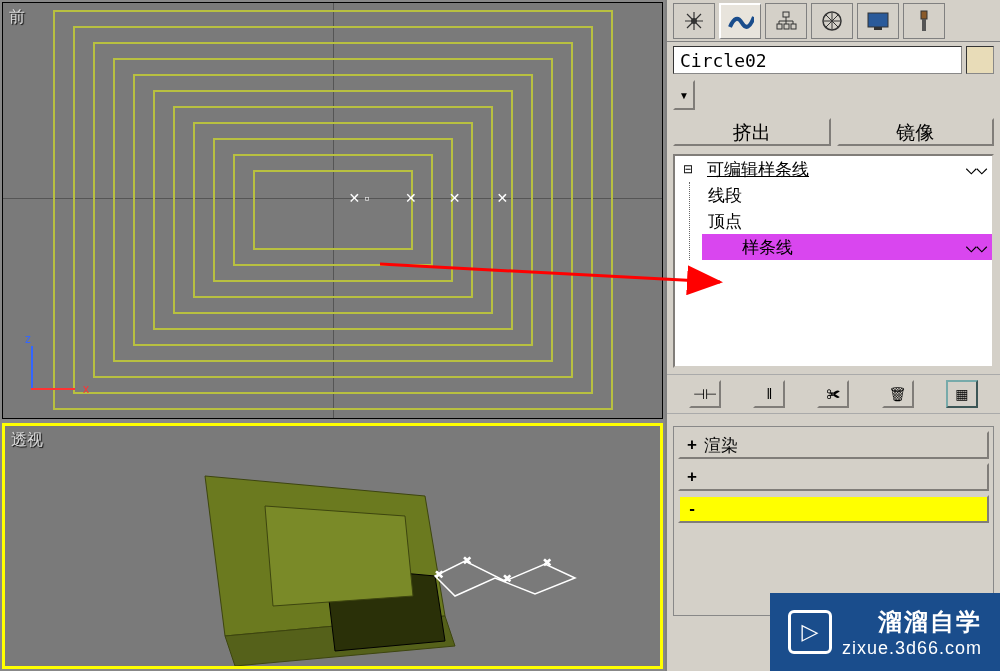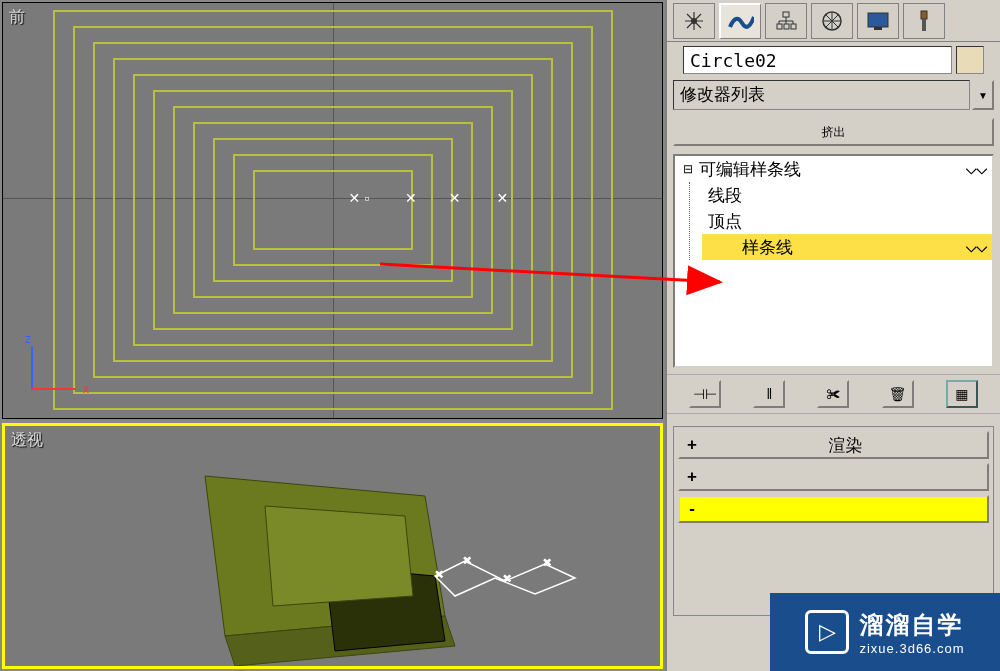--- a/index.html
+++ b/index.html
@@ -13,60 +13,60 @@
   .viewport.persp { height: 261px; text-align: center; }
   .viewport.active { border: 3px solid #ffff00; }
   .viewport-label { position: absolute; top: 4px; left: 6px; color: #ddd; font-size: 16px; text-shadow: 1px 1px 1px #000; }
 
   .panel-col { width: 335px; height: 100%; background: #d4d0c8; border-left: 2px solid #808080; }
 
   .toolbar-top { height: 42px; background: #d4d0c8; border-bottom: 1px solid #808080; display: flex; align-items: center; padding: 2px 6px; gap: 4px; }
   .tab-btn { width: 42px; height: 36px; border: 1px solid #808080; background: #d4d0c8; display: flex; align-items: center; justify-content: center; cursor: pointer; }
   .tab-btn.active { background: #e8e4dc; border-top: 2px solid #fff; border-left: 2px solid #fff; }
 
-  .name-row { padding: 4px 16px; display: flex; gap: 4px; }
+  .name-row { padding: 4px 6px; display: flex; gap: 4px; }
   .name-input { flex: 1; height: 28px; border: 1px inset #888; padding: 2px 6px; font-size: 18px; font-family: monospace; background: #fff; }
   .color-swatch { width: 28px; height: 28px; border: 1px inset #888; background: #e8dcb8; }
 
   .modifier-row { padding: 2px 6px 6px; display: flex; gap: 2px; }
   .modifier-select { flex: 1; height: 30px; border: 1px inset #888; background: #d4d0c8; font-size: 17px; padding: 2px 6px; }
   .dd-arrow { width: 22px; height: 30px; border: 2px outset #d4d0c8; background: #d4d0c8; display:flex; align-items:center; justify-content:center; font-size:10px; }
 
   .btn-row { padding: 2px 6px; display: flex; gap: 6px; }
-  .btn { flex: 1; height: 28px; border: 2px outset #d4d0c8; background: #d4d0c8; font-size: 12px; cursor: pointer; }
+  .btn { flex: 1; height: 28px; border: 2px outset #d4d0c8; background: #d4d0c8; font-size: 19px; cursor: pointer; }
 
   .stack-box { margin: 6px; height: 214px; border: 2px inset #d4d0c8; background: #fff; position: relative; }
   .stack-item { display: flex; align-items: center; height: 26px; font-size: 17px; padding-left: 6px; }
-  .stack-item.sel { background: #fde047; padding-left: 40px; }
+  .stack-item.sel { background: #d946ef; padding-left: 40px; }
   .stack-bulb { font-size: 14px; width: 18px; }
   .stack-icon { width: 14px; display: inline-block; text-align: center; font-size: 12px; }
   .stack-tree-line { border-left: 1px dotted #666; margin-left: 14px; padding-left: 12px; }
 
   .stack-toolbar { display: flex; justify-content: space-around; padding: 4px 6px; border-top: 1px solid #aaa; border-bottom: 1px solid #aaa; height: 40px; align-items: center; }
   .stack-tb-btn { width: 32px; height: 28px; border: 2px outset #d4d0c8; background: #d4d0c8; font-size: 14px; cursor:pointer; display:flex; align-items:center; justify-content:center; }
 
   .rollout-area { margin: 12px 6px 0; border: 1px solid #888; background: #d4d0c8; min-height: 190px; position: relative; }
   .rollout-hdr { height: 28px; border: 2px outset #d4d0c8; background: #d4d0c8; display: flex; align-items: center; font-size: 17px; margin: 4px; }
   .rollout-hdr .sign { width: 24px; text-align: center; font-weight: bold; }
-  .rollout-hdr .ttl { flex: 1; text-align: center; }
+  .rollout-hdr .ttl { flex: 1; text-align: left; }
   .rollout-hdr.sel { background: #ffff00; }
 
   .named-row { padding: 6px 8px; font-size: 17px; }
 
   .axis-gizmo { position: absolute; left: 20px; bottom: 20px; width: 60px; height: 60px; }
   .axis-z { position:absolute; left:8px; bottom:8px; width:2px; height:44px; background:#3366ff; }
   .axis-x { position:absolute; left:8px; bottom:8px; width:44px; height:2px; background:#ff3333; }
   .axis-label-z { position:absolute; left:2px; top:-6px; color:#3366ff; font-size:12px; }
   .axis-label-x { position:absolute; right:-6px; bottom:2px; color:#ff3333; font-size:12px; }
 
   .watermark { position: absolute; right: 0; bottom: 0; width: 230px; height: 78px; background: #1a4d8c; display: flex; align-items: center; justify-content: center; color: #fff; }
   .wm-icon { width: 44px; height: 44px; border: 3px solid #fff; border-radius: 6px; display:flex; align-items:center; justify-content:center; font-size:22px; margin-right:10px; }
-  .wm-txt { display:flex; flex-direction:column; }
+  .wm-txt { display:flex; flex-direction:column;align-items:flex-end; }
   .wm-main { font-size: 24px; font-weight: bold; letter-spacing: 2px; }
-  .wm-sub { font-size: 13px; letter-spacing: 1px; }
+  .wm-sub { font-size: 18px; letter-spacing: 1px; }
 
   .red-arrow { position: absolute; pointer-events: none; }
 
   
   .rects { position:absolute; left:50%; top:50%; transform:translate(-50%,-50%); }
   .rects div { position:absolute; border:2px solid #b8c040; left:50%; top:50%; transform:translate(-50%,-50%); }
 
   
   .grid-h { position:absolute; left:0; right:0; top:47%; height:1px; background:#555; }
   .grid-v { position:absolute; top:0; bottom:0; left:50%; width:1px; background:#555; }
@@ -173,32 +173,32 @@
           </svg>
         </div>
     </div>
 
     <div class="name-row">
       <input class="name-input" value="Circle02" style="">
       <div class="color-swatch"></div>
     </div>
 
     <div class="modifier-row">
-      <div class="modifier-select">修改器列表</div>
       <div class="dd-arrow">▼</div>
     </div>
 
     <div class="btn-row">
       <button class="btn">挤出</button>
+      <button class="btn">镜像</button>
     </div>
 
     <div class="stack-box">
       <div class="stack-item">
         <span class="stack-icon">⊟</span>
-        <span style="margin-left:4px;">可编辑样条线</span>
+        <span style="margin-left:12px;text-decoration:underline;">可编辑样条线</span>
         <span class="stack-bulb" style="margin-left:auto;margin-right:8px;font-weight:bold;">⌵⌵</span>
       </div>
       <div class="stack-tree-line">
         <div class="stack-item">
           <span>线段</span>
         </div>
         <div class="stack-item">
           <span>顶点</span>
         </div>
         <div class="stack-item sel">

